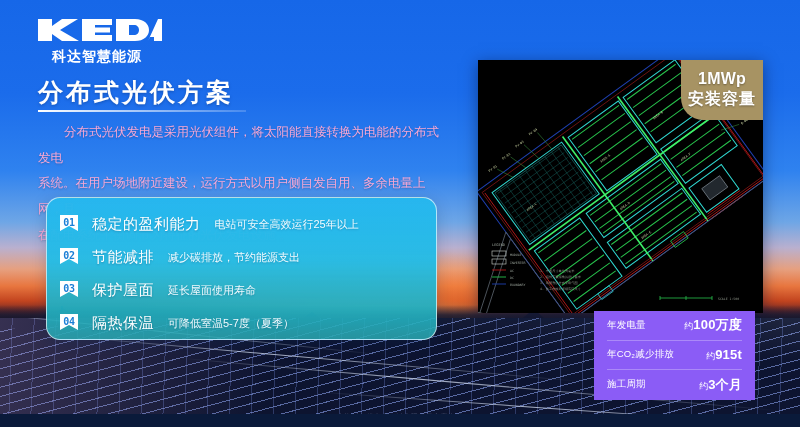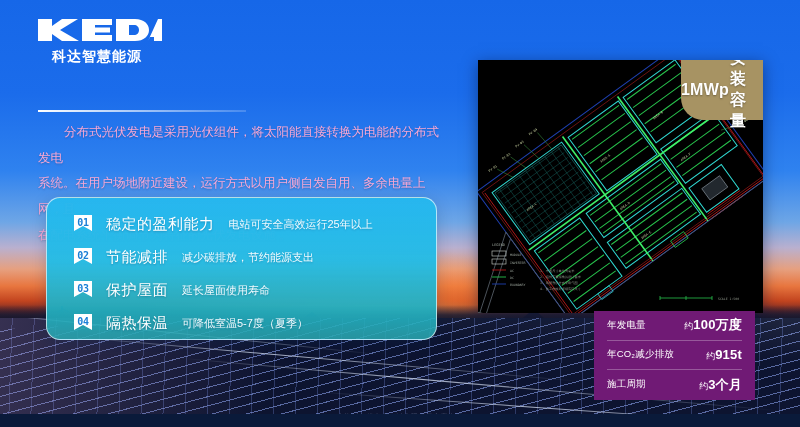--- a/index.html
+++ b/index.html
@@ -115,21 +115,21 @@
     border:1px solid rgba(255,255,255,.65);
     background:linear-gradient(180deg,
        rgba(38,183,238,.97) 0%,
        rgba(33,188,230,.95) 45%,
        rgba(32,178,196,.92) 78%,
        rgba(42,165,175,.88) 100%);
     box-shadow:0 4px 16px rgba(0,40,90,.22);
     padding:10px 0 0 0;
   }
   .feature-row {
-    display:flex; align-items:center; height:33px; padding-left:24px;
+    display:flex; align-items:center; height:33px; padding-left:10px;
   }
   .badge {
     position:relative; width:24px; height:24px; flex:none; margin-right:11px;
   }
   .badge svg { display:block; }
   .badge-num {
     position:absolute; left:0; top:4px; width:24px; text-align:center;
     font-size:10px; font-weight:bold; color:#1b7fd6;
     font-family:"DejaVu Sans Mono","Liberation Mono",monospace;
     letter-spacing:-.3px;
@@ -150,36 +150,36 @@
     background:#000000;
     overflow:hidden;
     box-shadow:0 3px 14px rgba(0,20,60,.5);
   }
   .cad-svg { position:absolute; left:0; top:0; }
 
   .cad-badge {
     position:absolute; right:0px; top:0px; width:82px; height:60px;
     background:#a79363;
     border-bottom-left-radius:22px;
-    display:flex; align-items:center; justify-content:center;
+    display:flex; flex-direction:column; align-items:center; justify-content:center;
     gap:1px;
   }
   .cad-badge-value {
     color:#ffffff; font-size:16px; font-weight:bold; letter-spacing:.2px;
     text-shadow:0 1px 2px rgba(0,0,0,.35);
   }
   .cad-badge-label {
     color:#ffffff; font-size:16px; font-weight:bold; letter-spacing:1px;
     text-shadow:0 1px 2px rgba(0,0,0,.35);
   }
 
   
   .stats-panel {
     position:absolute; left:594px; top:311px; width:161px; height:89px;
-    background:#701a75;
+    background:#8b5cf6;
     padding:0 13px;
   }
   .stat-row {
     display:flex; align-items:center; justify-content:space-between;
     height:29.6px;
     border-bottom:1px solid rgba(255,255,255,.28);
   }
   .stat-row:last-child { border-bottom:none;align-items:center; }
   .stat-label {
     color:#ffffff; font-size:9.5px; white-space:nowrap; letter-spacing:.2px;
@@ -237,20 +237,21 @@
           <path d="M84 3 L103 3 C112 3 117 8 117 14 C117 20 112 25 103 25 L84 25 Z
                    M97 9 L97 19 L102 19 C105 19 107 17 107 14 C107 11 105 9 102 9 Z"></path>
 
           <path d="M116 25 L126 3 L130 3 L130 25 L122 25 L122 21 L118 21 Z"></path>
         </g>
       </svg>
     </div>
     <div class="logo-cn">科达智慧能源</div>
   </div>
 
+  <div class="headline">分布式光伏方案</div>
   <div class="headline-rule"></div>
 
   <div class="body-copy">
     <span>分布式光伏发电是采用光伏组件，将太阳能直接转换为电能的分布式发电</span><span class="cont">系统。在用户场地附近建设，运行方式以用户侧自发自用、多余电量上网，且</span><span class="cont">在配电系统平衡调节为特征的光伏发电设施 。</span>
   </div>
 
   <div class="feature-card">
 
     <div class="feature-row">
       <span class="badge">

